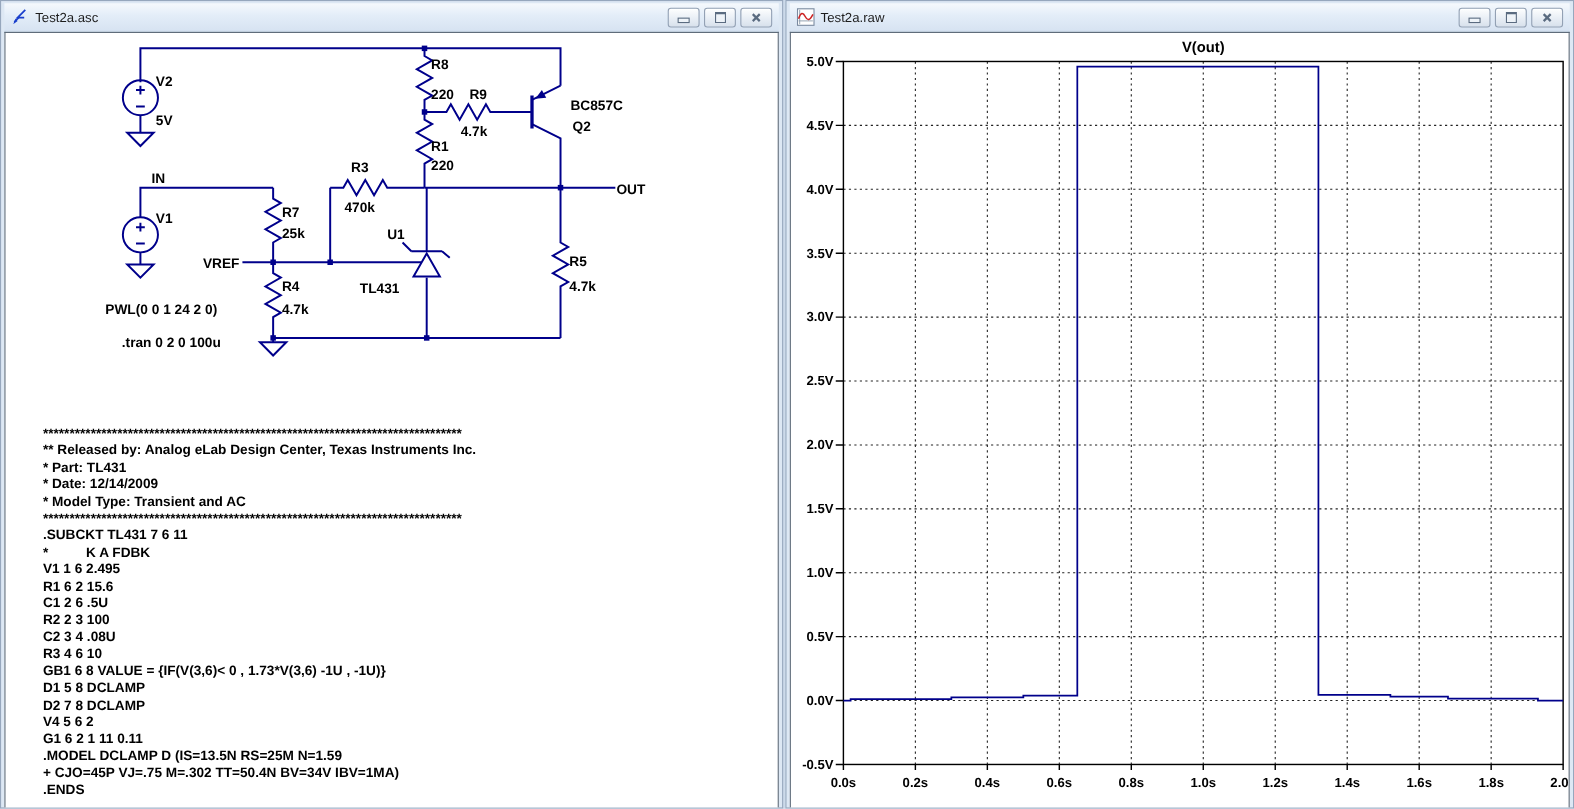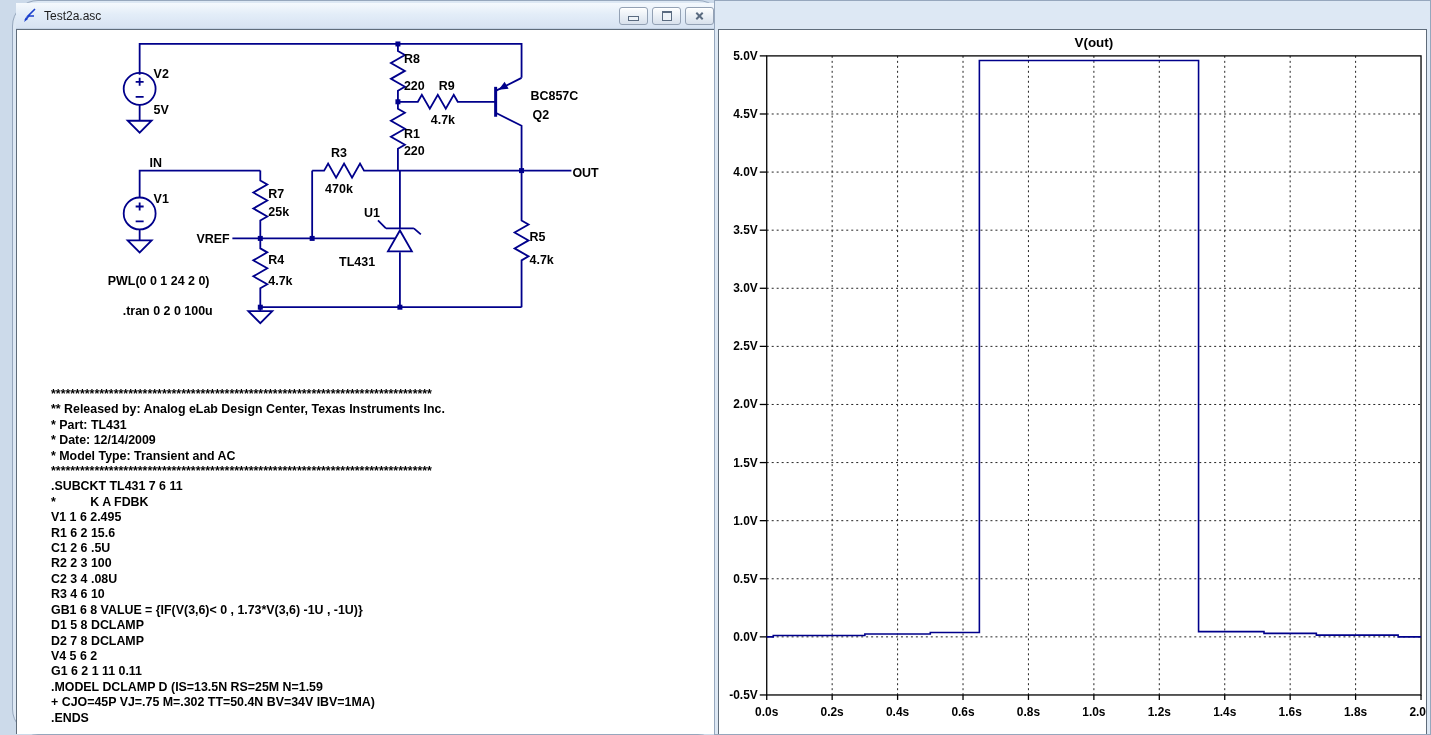--- a/index.html
+++ b/index.html
@@ -36,21 +36,21 @@
     content:"";position:absolute;left:1px;top:4.5px;width:9px;height:2px;background:#5a6b80;
   }
   .glyph-close::before{transform:rotate(45deg);}
   .glyph-close::after{transform:rotate(-45deg);}
   .client{
     position:absolute;top:28px;left:3px;right:3px;bottom:0;
     background:#ffffff;border:1px solid #5f6c7a;border-bottom:none;
     box-sizing:border-box;overflow:hidden;
   }
   .client > svg{position:absolute;left:0;top:0;width:100%;height:100%;}
-  #win-left{left:12px;width:712px;border-radius:26px;}
+  #win-left{left:0;width:712px;}
   #win-right{left:714px;width:717px;}
   
   svg.schem *{vector-effect:non-scaling-stroke;}
   svg.schem .wire{stroke:#00008b;stroke-width:1.8;fill:none;}
   svg.schem .thick{stroke:#00008b;stroke-width:3;fill:none;}
   svg.schem .dot{fill:#00008b;}
   svg.schem text{font-family:"Liberation Sans",sans-serif;font-weight:bold;font-size:12.5px;fill:#000000;}
   .netlist{
     position:absolute;left:34px;top:357px;margin:0;
     font-family:"Liberation Sans",sans-serif;font-weight:bold;
@@ -209,20 +209,41 @@
 D2 7 8 DCLAMP
 V4 5 6 2
 G1 6 2 1 11 0.11
 .MODEL DCLAMP D (IS=13.5N RS=25M N=1.59
 + CJO=45P VJ=.75 M=.302 TT=50.4N BV=34V IBV=1MA)
 .ENDS</pre>
   </div>
 </div>
 
 <div class="window" id="win-right">
+  <div class="titlebar">
+    <span class="app-icon">
+      <svg viewBox="0 0 17 17">
+          <rect x="1" y="1" width="15" height="15" fill="#ffffff" stroke="#7a8aa0"></rect>
+          <path d="M2 12 H15 M3 2 V15" stroke="#8899aa" stroke-width="0.8"></path>
+          <path d="M2 10 C4 4,6 4,8 8 C10 12,12 12,15 6" stroke="#cc2222" stroke-width="1.4" fill="none"></path>
+        </svg>
+    </span>
+    <span class="title">Test2a.raw</span>
+    <span class="winbtns">
+      <span class="wbtn">
+          <span class="glyph-min"></span>
+        </span>
+      <span class="wbtn">
+          <span class="glyph-restore"></span>
+        </span>
+      <span class="wbtn">
+          <span class="glyph-close"></span>
+        </span>
+    </span>
+  </div>
   <div class="client">
     <svg class="plot" id="plot" viewBox="0 0 711 707" preserveAspectRatio="none">
       <g id="plot-grid">
           <line x1="113.8" y1="26" x2="113.8" y2="667.8" stroke="#222" stroke-width="1" stroke-dasharray="2 3"></line>
           <line x1="179.6" y1="26" x2="179.6" y2="667.8" stroke="#222" stroke-width="1" stroke-dasharray="2 3"></line>
           <line x1="245.4" y1="26" x2="245.4" y2="667.8" stroke="#222" stroke-width="1" stroke-dasharray="2 3"></line>
           <line x1="311.2" y1="26" x2="311.2" y2="667.8" stroke="#222" stroke-width="1" stroke-dasharray="2 3"></line>
           <line x1="377" y1="26" x2="377" y2="667.8" stroke="#222" stroke-width="1" stroke-dasharray="2 3"></line>
           <line x1="442.8" y1="26" x2="442.8" y2="667.8" stroke="#222" stroke-width="1" stroke-dasharray="2 3"></line>
           <line x1="508.59999999999997" y1="26" x2="508.59999999999997" y2="667.8" stroke="#222" stroke-width="1" stroke-dasharray="2 3"></line>

